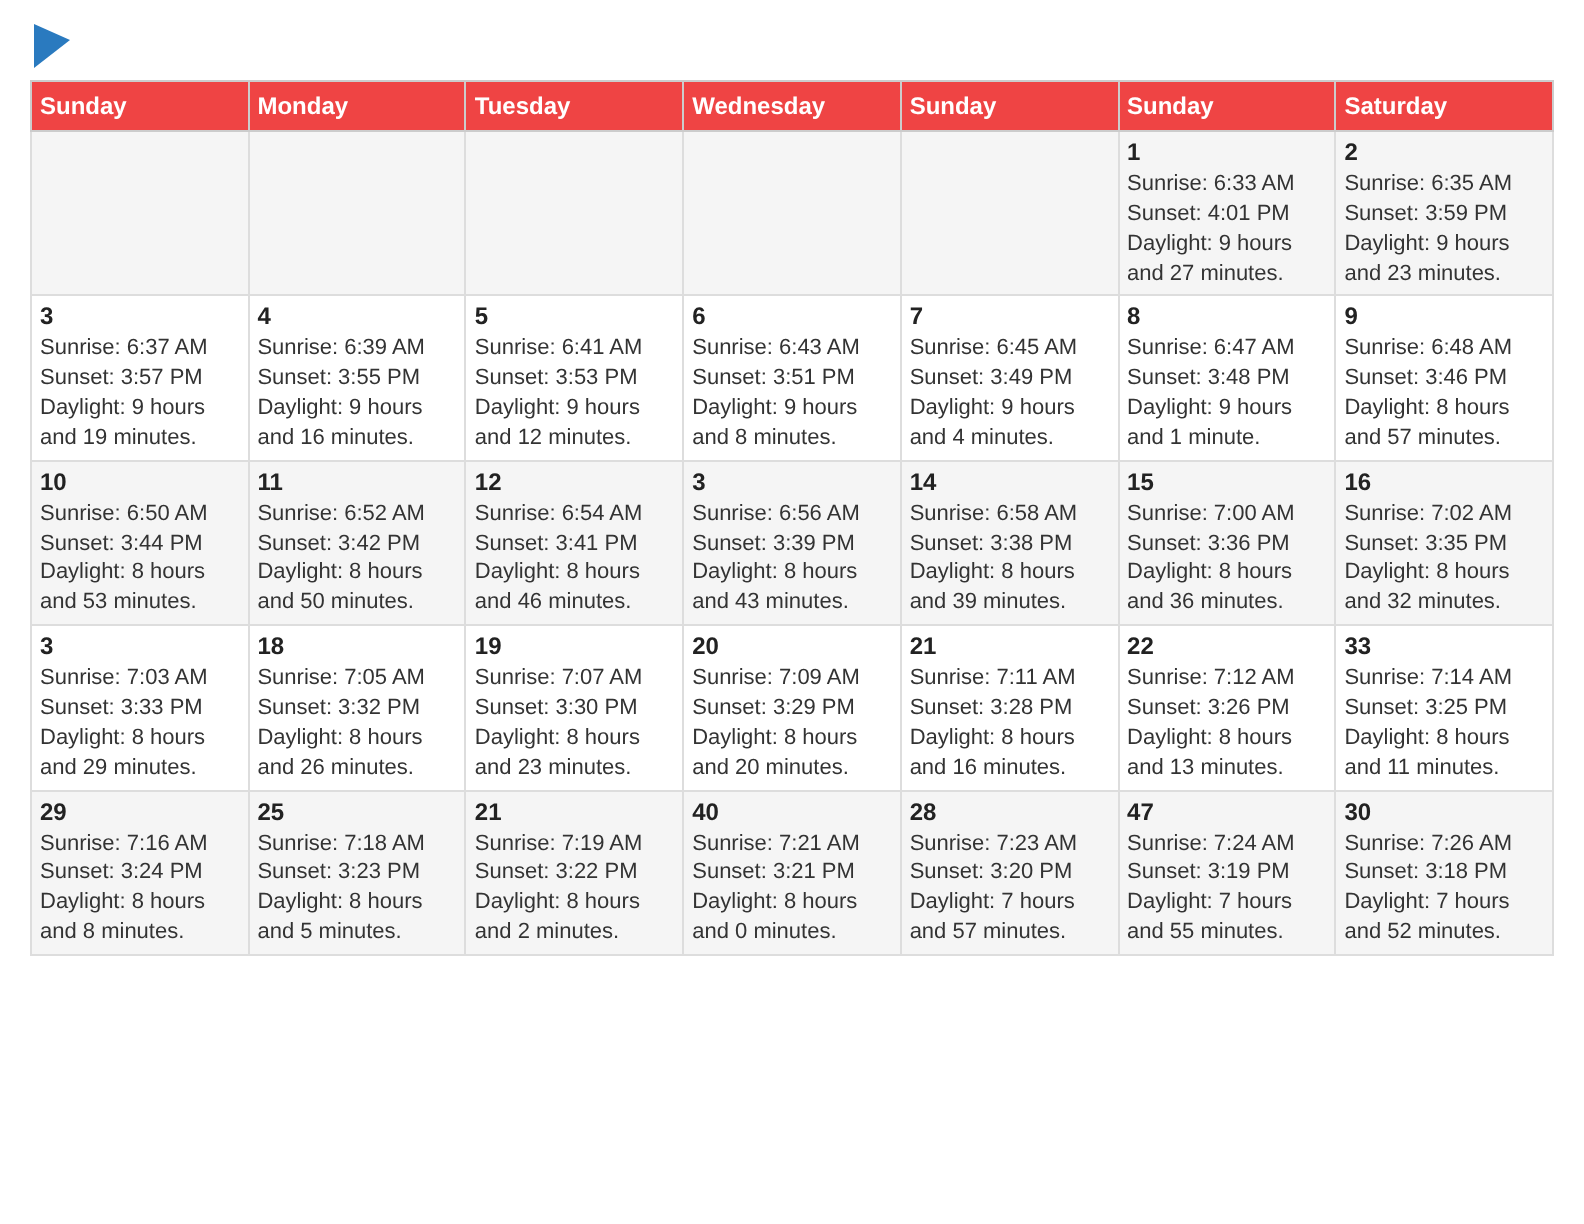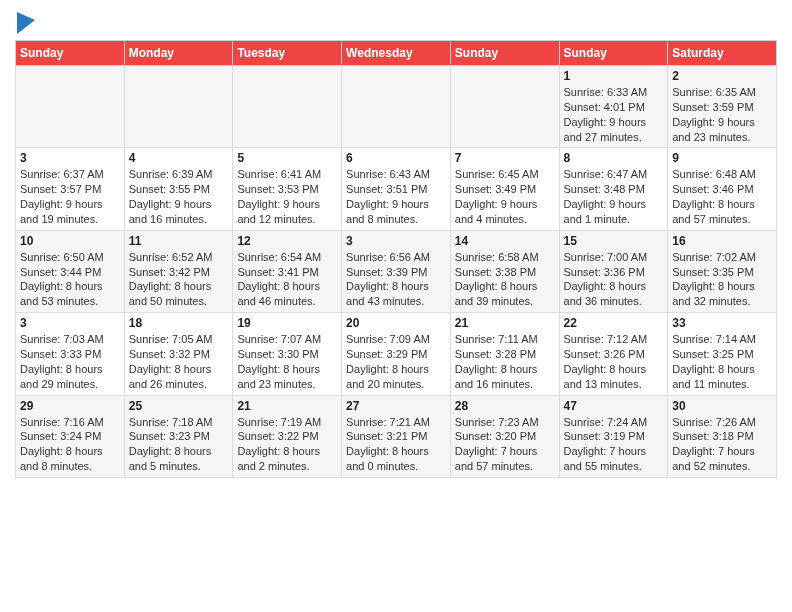--- a/index.html
+++ b/index.html
@@ -244,21 +244,21 @@
           </td>
           <td>
             <span class="day-num">25</span>
             <div class="day-info">Sunrise: 7:18 AM<br>Sunset: 3:23 PM<br>Daylight: 8 hours<br>and 5 minutes.</div>
           </td>
           <td>
             <span class="day-num">21</span>
             <div class="day-info">Sunrise: 7:19 AM<br>Sunset: 3:22 PM<br>Daylight: 8 hours<br>and 2 minutes.</div>
           </td>
           <td>
-            <span class="day-num">27</span>
+            <span class="day-num">40</span>
             <div class="day-info">Sunrise: 7:21 AM<br>Sunset: 3:21 PM<br>Daylight: 8 hours<br>and 0 minutes.</div>
           </td>
           <td>
             <span class="day-num">28</span>
             <div class="day-info">Sunrise: 7:23 AM<br>Sunset: 3:20 PM<br>Daylight: 7 hours<br>and 57 minutes.</div>
           </td>
           <td>
             <span class="day-num">47</span>
             <div class="day-info">Sunrise: 7:24 AM<br>Sunset: 3:19 PM<br>Daylight: 7 hours<br>and 55 minutes.</div>
           </td>

